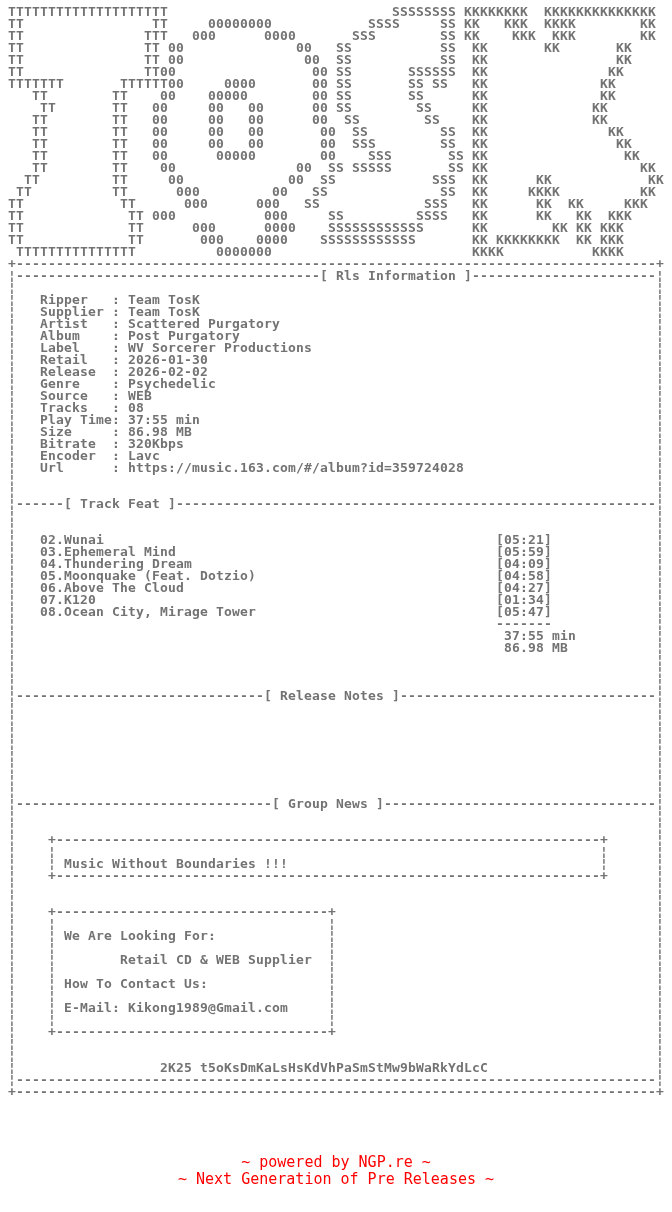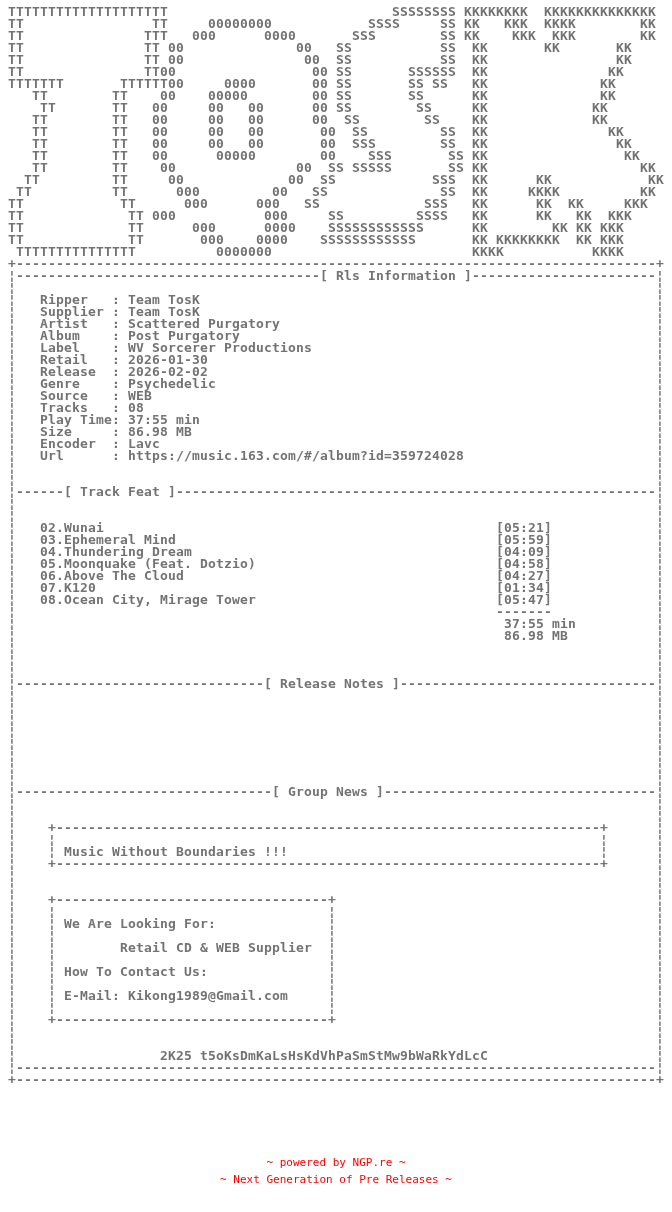--- a/index.html
+++ b/index.html
@@ -21,21 +21,21 @@
   .ln{
     height:12px;
     line-height:12px;
     white-space:pre;
   }
   .footer{
     position:absolute;
     top:1154px;left:0;width:672px;
     text-align:center;
     font-family:"DejaVu Sans Mono",monospace;
-    font-size:11px;
+    font-size:15px;
     font-weight:normal;
   }
   .footer .fln{height:17px;line-height:17px;white-space:pre;}
 </style>
 </head>
 <body>
 
 <div class="nfo" id="nfo-doc">
     <div class="ln"> TTTTTTTTTTTTTTTTTTTT                            SSSSSSSS KKKKKKKK  KKKKKKKKKKKKKK</div>
     <div class="ln"> TT                TT     00000000            SSSS     SS KK   KKK  KKKK        KK</div>
@@ -66,20 +66,21 @@
     <div class="ln"> ¦   Artist   : Scattered Purgatory                                               ¦</div>
     <div class="ln"> ¦   Album    : Post Purgatory                                                    ¦</div>
     <div class="ln"> ¦   Label    : WV Sorcerer Productions                                           ¦</div>
     <div class="ln"> ¦   Retail   : 2026-01-30                                                        ¦</div>
     <div class="ln"> ¦   Release  : 2026-02-02                                                        ¦</div>
     <div class="ln"> ¦   Genre    : Psychedelic                                                       ¦</div>
     <div class="ln"> ¦   Source   : WEB                                                               ¦</div>
     <div class="ln"> ¦   Tracks   : 08                                                                ¦</div>
     <div class="ln"> ¦   Play Time: 37:55 min                                                         ¦</div>
     <div class="ln"> ¦   Size     : 86.98 MB                                                          ¦</div>
+    <div class="ln"> ¦   Bitrate  : 320Kbps                                                           ¦</div>
     <div class="ln"> ¦   Encoder  : Lavc                                                              ¦</div>
     <div class="ln"> ¦   Url      : https://music.163.com/#/album?id=359724028                        ¦</div>
     <div class="ln"> ¦                                                                                ¦</div>
     <div class="ln"> ¦                                                                                ¦</div>
     <div class="ln"> ¦------[ Track Feat ]------------------------------------------------------------¦</div>
     <div class="ln"> ¦                                                                                ¦</div>
     <div class="ln"> ¦                                                                                ¦</div>
     <div class="ln"> ¦   02.Wunai                                                 [05:21]             ¦</div>
     <div class="ln"> ¦   03.Ephemeral Mind                                        [05:59]             ¦</div>
     <div class="ln"> ¦   04.Thundering Dream                                      [04:09]             ¦</div>

